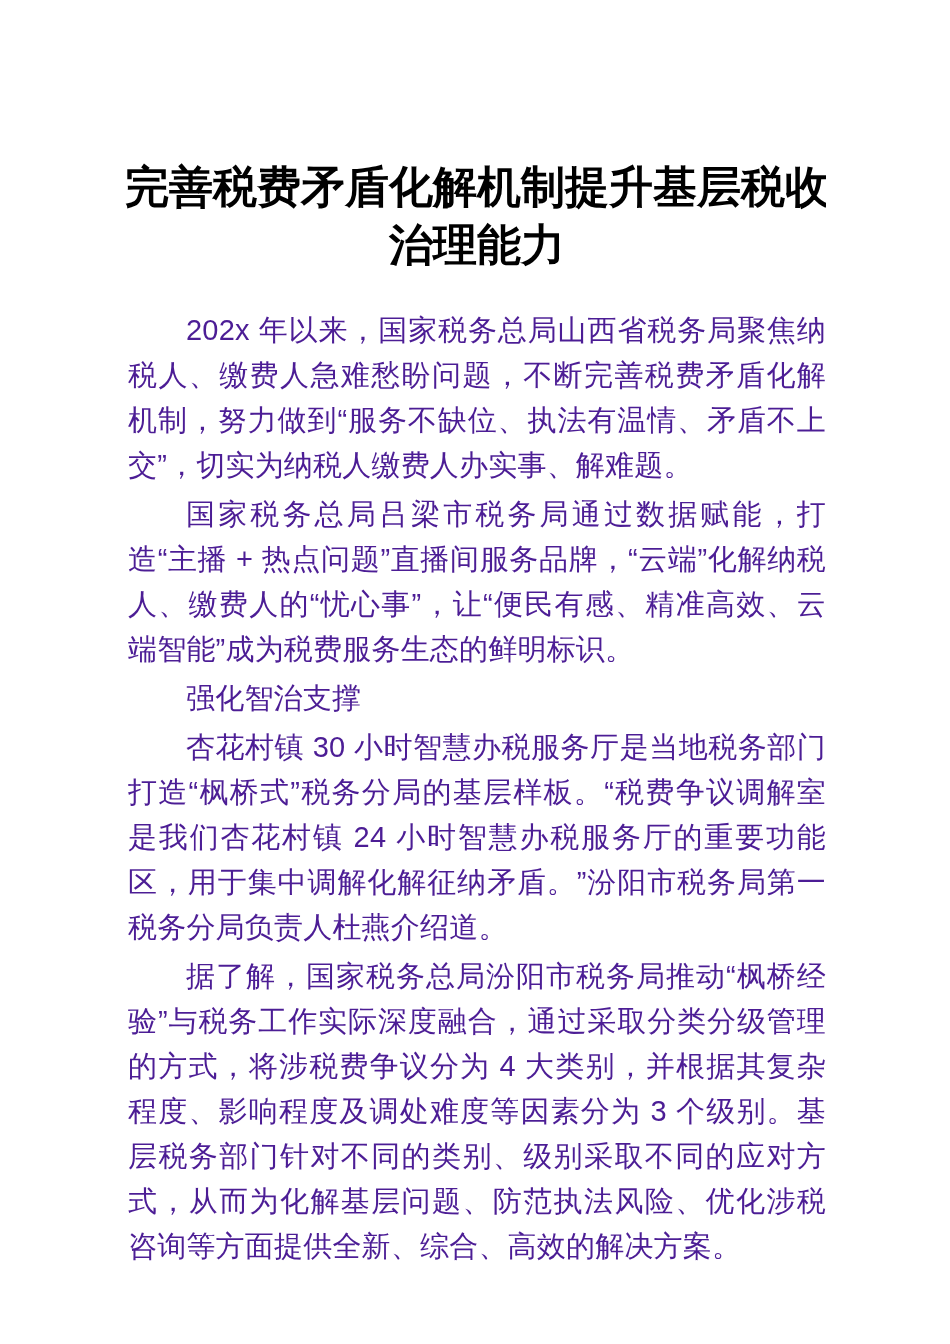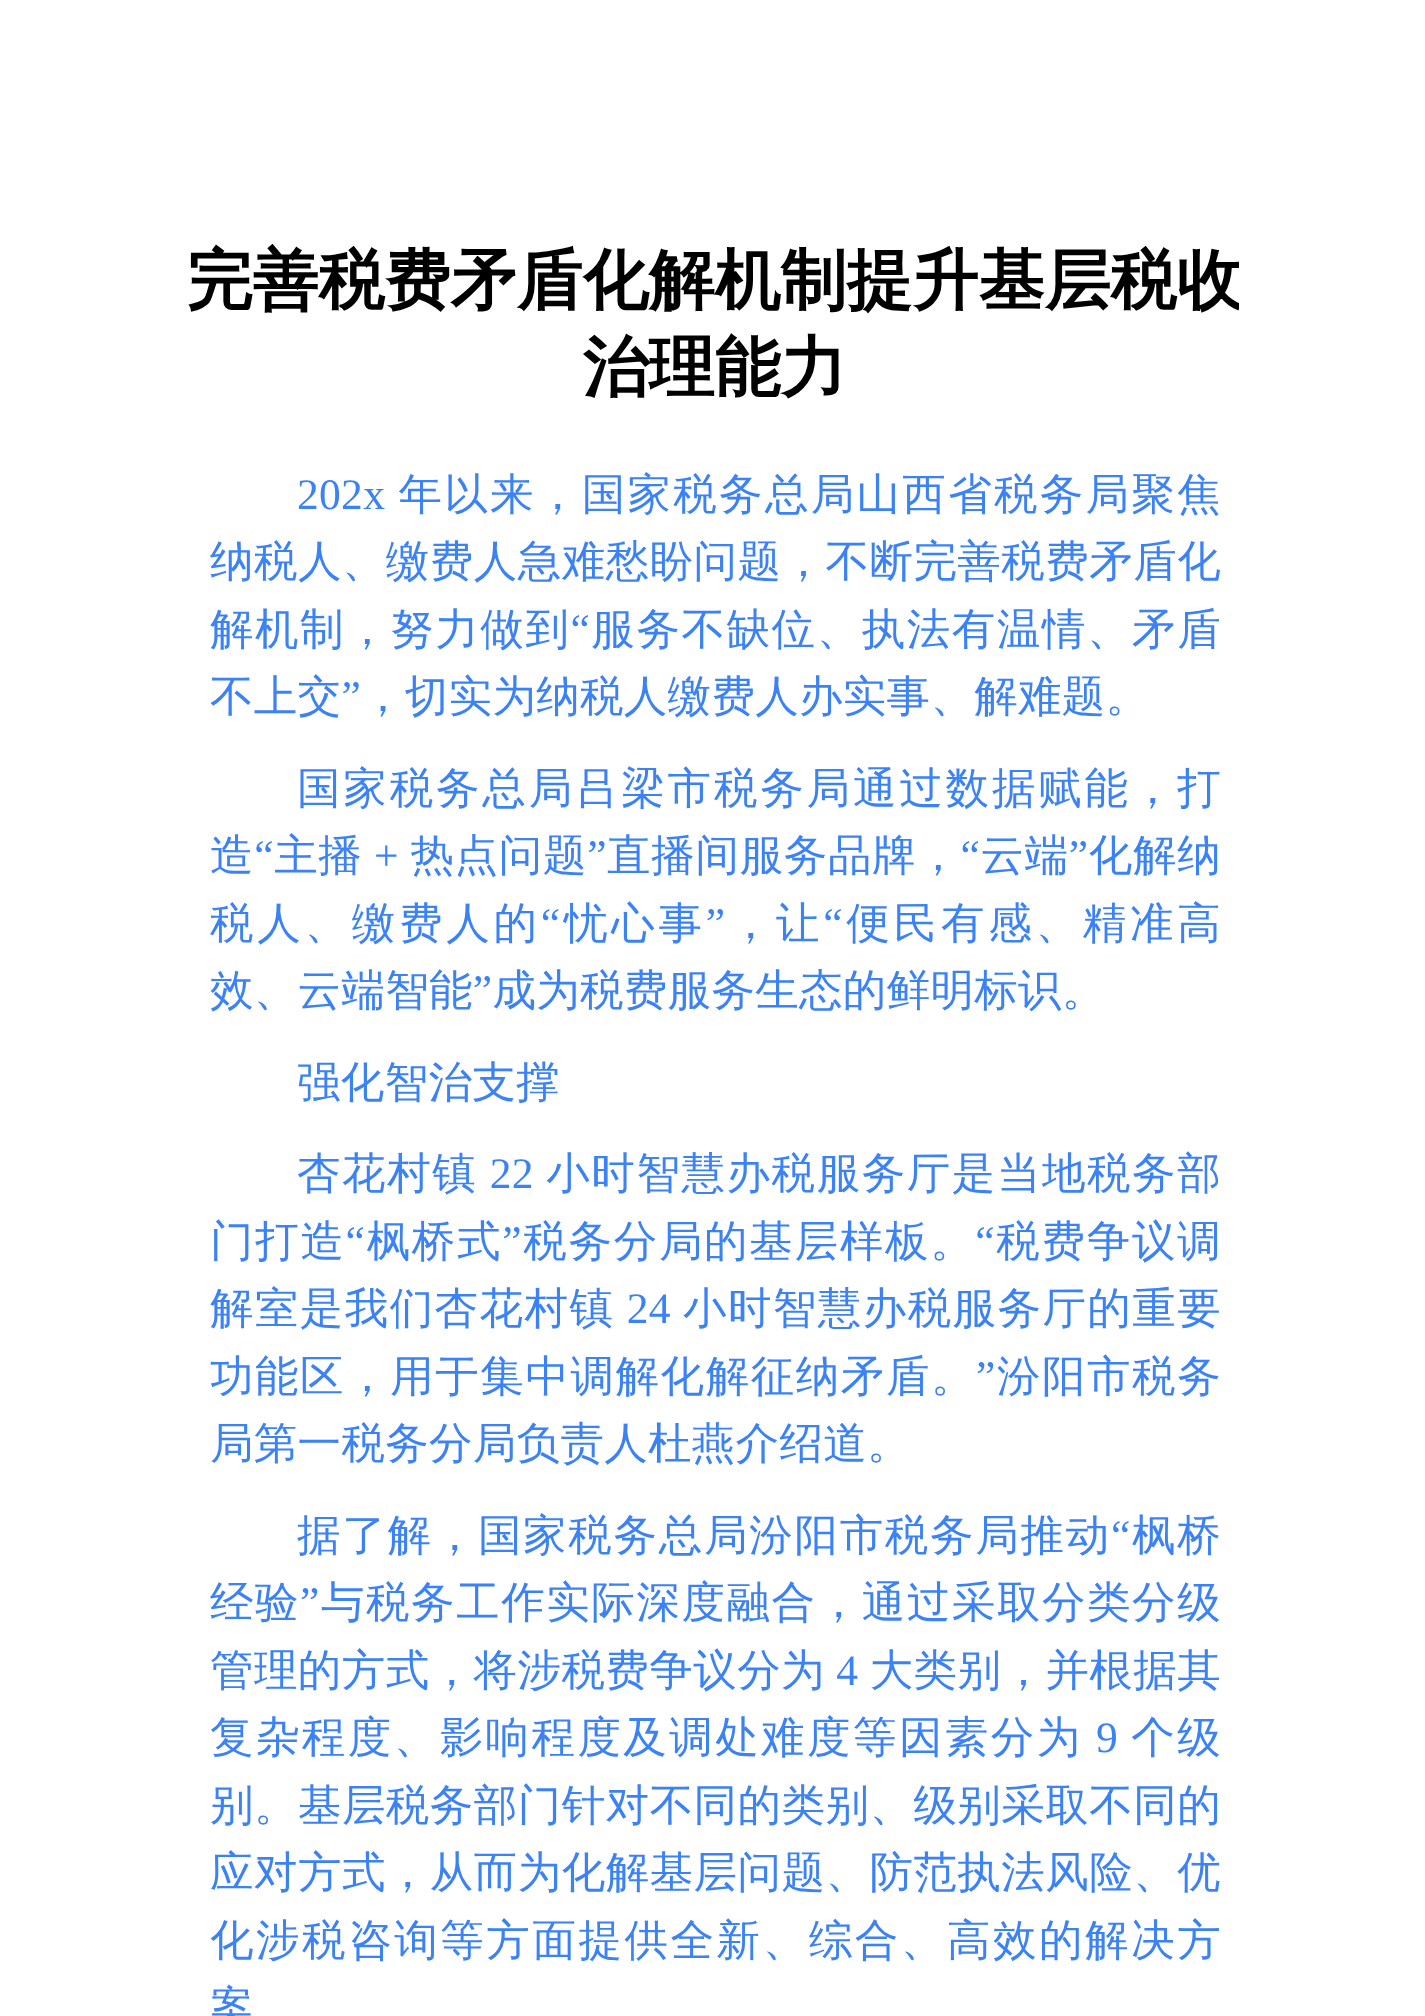--- a/index.html
+++ b/index.html
@@ -45,30 +45,30 @@
     color: #000000;
     word-break: break-all;
   }
 
   
   .body-block {
     margin-top: 34px;
   }
 
   p.para {
-    font-family: Liberation Serif, serif;
+    font-family: Liberation Sans, sans-serif;
     font-size: 29px;
     line-height: 45px;
-    margin: 16px;
+    margin: 4px;
     text-align: justify;
     text-justify: inter-character;
     text-align-last: left;
     word-break: break-all;
     letter-spacing: 0.2px;
-    color: #3b82f6;
+    color: #4c1d95;
   }
 
   p.para.indent {
     text-indent: 58px;
   }
 
   
   .page::after {
     content: "";
     position: absolute;
@@ -86,19 +86,19 @@
     <h1 class="doc-title">完善税费矛盾化解机制提升基层税收治理能力</h1>
 
     <div class="body-block">
 
       <p class="para indent">202x 年以来，国家税务总局山西省税务局聚焦纳税人、缴费人急难愁盼问题，不断完善税费矛盾化解机制，努力做到“服务不缺位、执法有温情、矛盾不上交”，切实为纳税人缴费人办实事、解难题。</p>
 
       <p class="para indent">国家税务总局吕梁市税务局通过数据赋能，打造“主播 + 热点问题”直播间服务品牌，“云端”化解纳税人、缴费人的“忧心事”，让“便民有感、精准高效、云端智能”成为税费服务生态的鲜明标识。</p>
 
       <p class="para indent">强化智治支撑</p>
 
-      <p class="para indent">杏花村镇 22 小时智慧办税服务厅是当地税务部门打造“枫桥式”税务分局的基层样板。“税费争议调解室是我们杏花村镇 24 小时智慧办税服务厅的重要功能区，用于集中调解化解征纳矛盾。”汾阳市税务局第一税务分局负责人杜燕介绍道。</p>
+      <p class="para indent">杏花村镇 30 小时智慧办税服务厅是当地税务部门打造“枫桥式”税务分局的基层样板。“税费争议调解室是我们杏花村镇 24 小时智慧办税服务厅的重要功能区，用于集中调解化解征纳矛盾。”汾阳市税务局第一税务分局负责人杜燕介绍道。</p>
 
-      <p class="para indent">据了解，国家税务总局汾阳市税务局推动“枫桥经验”与税务工作实际深度融合，通过采取分类分级管理的方式，将涉税费争议分为 4 大类别，并根据其复杂程度、影响程度及调处难度等因素分为 9 个级别。基层税务部门针对不同的类别、级别采取不同的应对方式，从而为化解基层问题、防范执法风险、优化涉税咨询等方面提供全新、综合、高效的解决方案。</p>
+      <p class="para indent">据了解，国家税务总局汾阳市税务局推动“枫桥经验”与税务工作实际深度融合，通过采取分类分级管理的方式，将涉税费争议分为 4 大类别，并根据其复杂程度、影响程度及调处难度等因素分为 3 个级别。基层税务部门针对不同的类别、级别采取不同的应对方式，从而为化解基层问题、防范执法风险、优化涉税咨询等方面提供全新、综合、高效的解决方案。</p>
 
     </div>
   </div>
 </div>
 
 </body></html>

